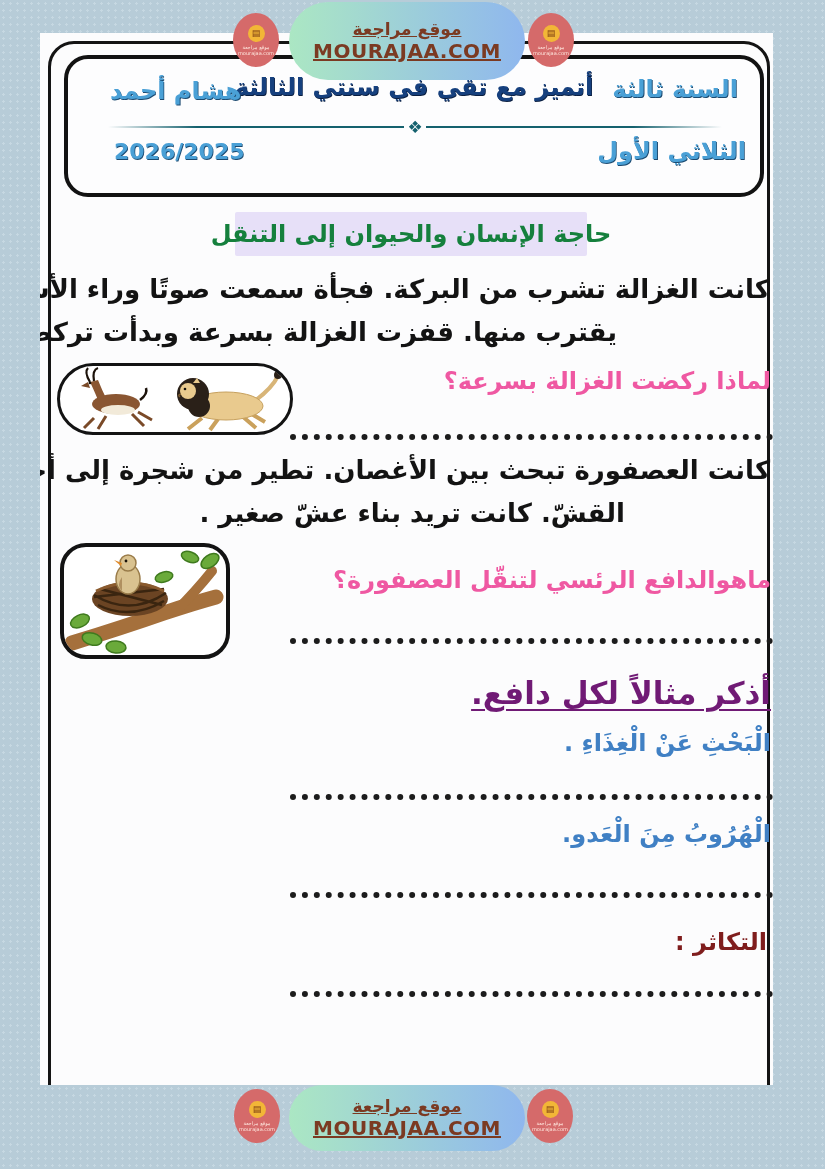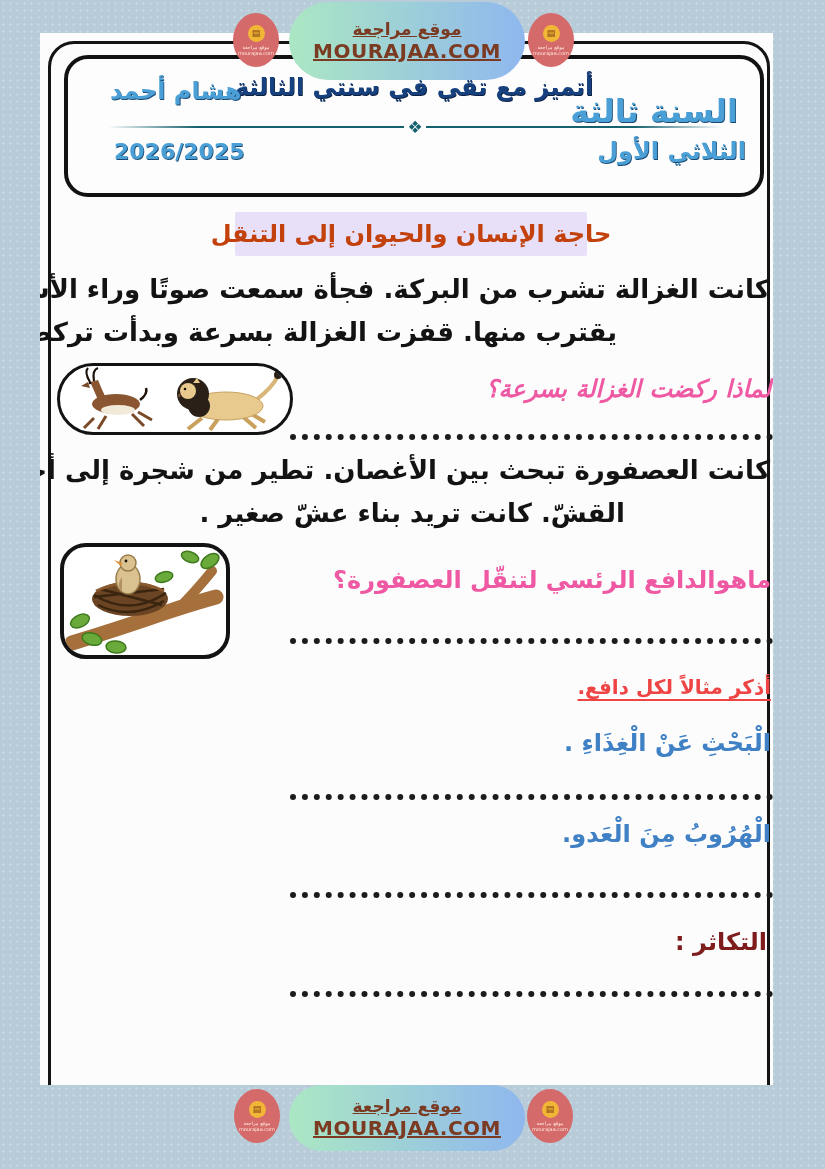--- a/index.html
+++ b/index.html
@@ -19,51 +19,51 @@
     position:absolute; left:8px; top:8px; width:722px; height:1300px;
     border:3px solid #141414; border-radius:26px;
   }
   
   .header-box{
     position:absolute; left:24px; top:22px; width:700px; height:142px;
     border:4px solid #121212; border-radius:24px; background:#fdfdfe;
   }
   .hdr-txt{ position:absolute; white-space:nowrap; font-weight:bold; direction:rtl;text-align:right; }
   .hdr-blue{ color:#4aa0d6; text-shadow:0.8px 0.8px 0 #1c4a70; }
-  .hdr-grade{ top:16px; right:22px; font-size:32px;margin-top:17px; }
+  .hdr-grade{ top:16px; right:22px; font-size:24px; }
   .hdr-trimester{ top:78px; right:14px; font-size:24px;margin-left:42px; }
   .hdr-series{ top:14px; left:50%; transform:translateX(-50%); font-size:24px; color:#16407e; text-shadow:0.6px 0.6px 0 #0a1e40; }
   .hdr-review{ top:80px; left:50%; transform:translateX(-50%); font-size:25px; color:#c23c30; text-shadow:0.6px 0.6px 0 #7c1f18; }
   .hdr-teacher{ top:18px; left:42px; font-size:24px; }
   .hdr-year{ top:80px; left:46px; font-size:22px; direction:ltr; }
   .hdr-divider{
     position:absolute; left:40px; top:58px; width:614px; height:20px;
     display:flex; align-items:center; justify-content:center;
   }
   .hdr-divider .dline{ flex:1; height:2px; }
   .hdr-divider .dline.l{ background:linear-gradient(90deg, rgba(21,97,110,0), #15616e 30%, #15616e); }
   .hdr-divider .dline.r{ background:linear-gradient(270deg, rgba(21,97,110,0), #15616e 30%, #15616e); }
   .hdr-ornament{ color:#15616e; font-size:17px; line-height:1; padding:0 3px; font-weight:bold; }
   
   .lesson-title{
     position:absolute; left:195px; top:179px; width:352px; height:44px;
     background:#e7e0f8; border-radius:2px; display:flex; align-items:center; justify-content:center;
-    color:#c2410c; font-weight:bold; font-size:24px; direction:rtl; white-space:nowrap;
+    color:#15803d; font-weight:bold; font-size:24px; direction:rtl; white-space:nowrap;
   }
   
   .ar{ position:absolute; direction:rtl; white-space:nowrap; font-weight:bold; }
   .para{ font-size:26px; color:#131313; }
   .p1l1{ top:241px; right:3px; }
   .p1l2{ top:284px; right:156px; }
   .p2l1{ top:422px; right:3px; }
   .p2l2{ top:465px; right:148px;text-align:right; }
   .question{ font-size:24px; color:#ef58a2; }
-  .q1{ top:342px; right:2px;font-style:italic; }
+  .q1{ top:334px; right:2px; }
   .q2{ top:533px; right:2px; }
-  .sec-heading{ top:642px; right:2px; font-size:20px; color:#ef4444; text-decoration:underline; text-decoration-thickness:2px; text-underline-offset:5px;margin-left:47px; }
+  .sec-heading{ top:642px; right:2px; font-size:31px; color:#701a75; text-decoration:underline; text-decoration-thickness:2px; text-underline-offset:5px;margin-left:47px; }
   .item{ font-size:24px; color:#4080c4; }
   .it1{ top:696px; right:2px; }
   .it2{ top:787px; right:2px; }
   .it3{ top:895px; right:6px; color:#7f1d1d; }
   .dotline{ position:absolute; left:250px; width:483px; height:0; border-top:6px dotted #1c1c1c; }
   .d1{ top:401px; } .d2{ top:605px; } .d3{ top:761px; } .d4{ top:859px; } .d5{ top:958px; }
   
   .pic{ position:absolute; background:#fff; border:3px solid #131313; overflow:hidden; }
   .pic1{ left:17px; top:330px; width:236px; height:72px; border-radius:36px; }
   .pic2{ left:20px; top:510px; width:170px; height:116px; border-radius:26px; border-width:4px; }

